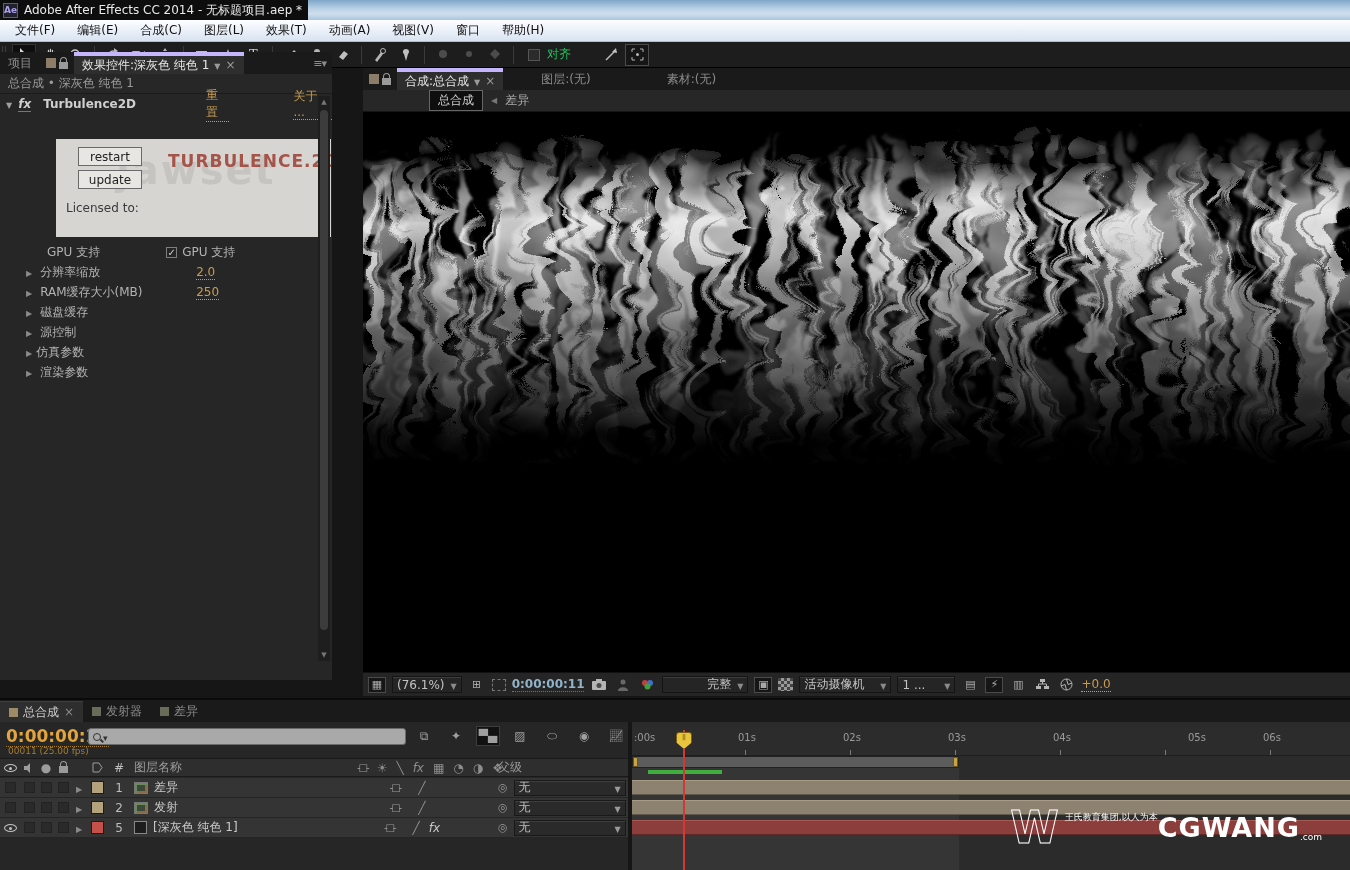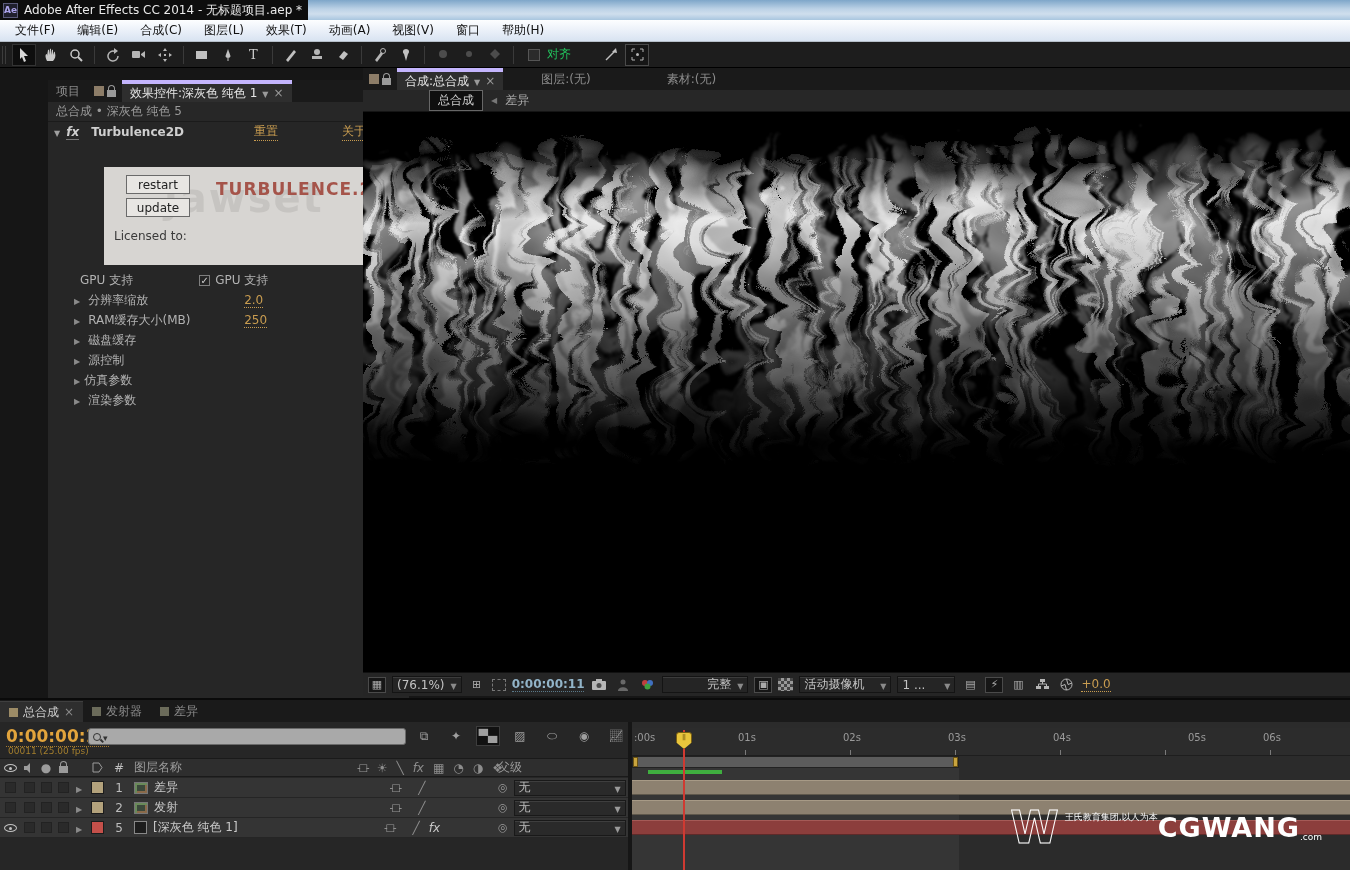--- a/index.html
+++ b/index.html
@@ -43,21 +43,21 @@
   .lockbox { display:flex; align-items:center; gap:3px; padding:0 6px; }
   .swatch { width:10px; height:10px; background:#8d7d68; }
   .lock-i { position:relative; width:9px; height:7px; background:#9a9a9a; margin-top:4px; }
   .lock-i::before { content:""; position:absolute; left:1px; top:-5px; width:5px; height:5px;
     border:1.5px solid #9a9a9a; border-bottom:none; border-radius:4px 4px 0 0; }
   .car::before { content:"▼"; font-size:8px; color:#9a9a9a; }
   .tab .close::before { content:"×"; color:#9a9a9a; font-size:12px; }
   .panelmenu { margin-left:auto; margin-right:6px; color:#8a8a8a; font-size:11px; letter-spacing:-1px; }
 
   
-  .fx-panel { position:absolute; left:0; top:80px; width:361px; height:628px; background:#262626;margin-left:48px; }
+  .fx-panel { position:absolute; left:0; top:52px; width:332px; height:628px; background:#262626; }
   .crumb { height:20px; background:#272727; border-bottom:1px solid #1b1b1b; color:#9a9a9a;
     display:flex; align-items:center; padding-left:8px; }
   .fx-body { position:relative; height:586px; }
   .fx-row { height:20px; display:flex; align-items:center; color:#b2b2b2; }
   .tw::before { content:"▼"; font-size:8px; color:#9f9f9f; }
   .twr::before { content:"▶"; font-size:8px; color:#8a8a8a; }
   .fxit { font-style:italic; font-weight:bold; color:#cfcfcf; border-bottom:1px solid #777; }
   .fx-name { font-weight:bold; color:#cfcfcf; margin-left:6px; }
   .olink { color:#c89c50; border-bottom:1px dotted #c89c50; }
   .lic-box { position:absolute; left:56px; top:45px; width:275px; height:98px; background:#d7d5d2;
@@ -315,37 +315,37 @@
         <div class="swatch"></div>
         <div class="lock-i"></div>
       </div>
       <div class="tab active">
         <span>效果控件:深灰色 纯色 1</span>
         <span class="car"></span>
         <span class="close"></span>
       </div>
       <div class="panelmenu">≡▾</div>
     </div>
-    <div class="crumb">总合成 • 深灰色 纯色 5</div>
+    <div class="crumb">总合成 • 深灰色 纯色 1</div>
     <div class="fx-body">
       <div class="fx-row" style="padding-left:6px; gap:6px;">
         <span class="tw"></span>
         <span class="fxit">fx</span>
         <span class="fx-name">Turbulence2D</span>
         <span class="olink" style="margin-left:64px">重置</span>
         <span class="olink" style="margin-left:58px">关于 ...</span>
       </div>
       <div class="lic-box">
         <div class="ghost">jawset</div>
         <div class="lic-btn" style="top:8px">restart</div>
         <div class="lic-btn" style="top:31px">update</div>
         <div class="plug-title">TURBULENCE.2D</div>
         <div class="lic-to">Licensed to:</div>
       </div>
-      <div class="fx-row" style="position:absolute; top:148px; left:0; width:340px; padding-left:32px;">
+      <div class="fx-row" style="position:absolute; top:148px; left:0; width:340px; padding-left:47px;">
         <span>GPU 支持</span>
         <span style="margin-left:66px; display:flex; align-items:center;">
           <span class="chk">✓</span>
           <span>GPU 支持</span>
         </span>
       </div>
       <div class="fx-row" style="position:absolute; top:168px; left:0; width:340px; padding-left:26px; gap:8px;">
         <span class="twr"></span>
         <span style="width:148px">分辨率缩放</span>
         <span class="oval">2.0</span>

